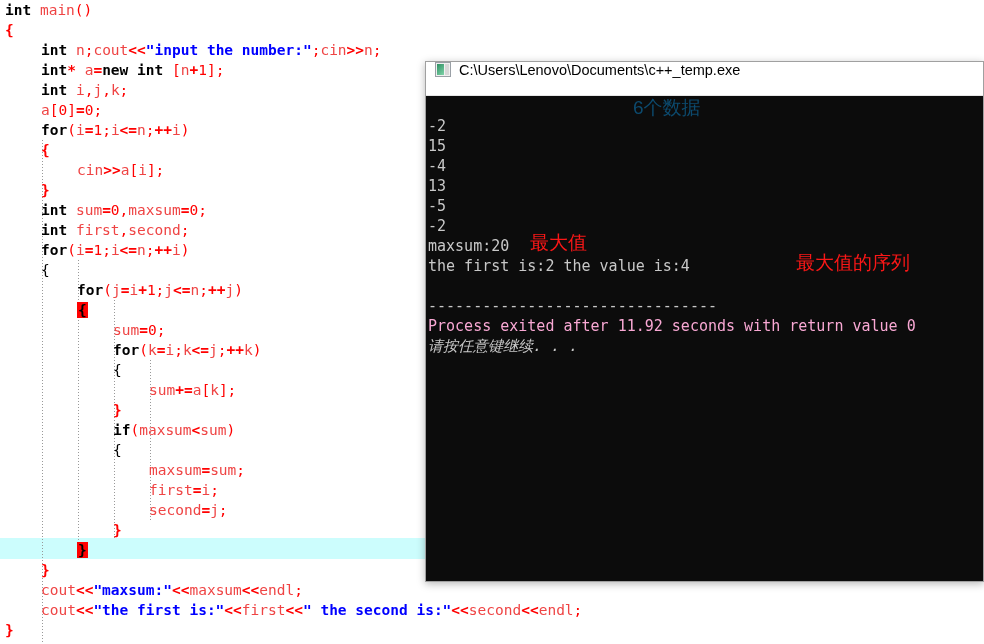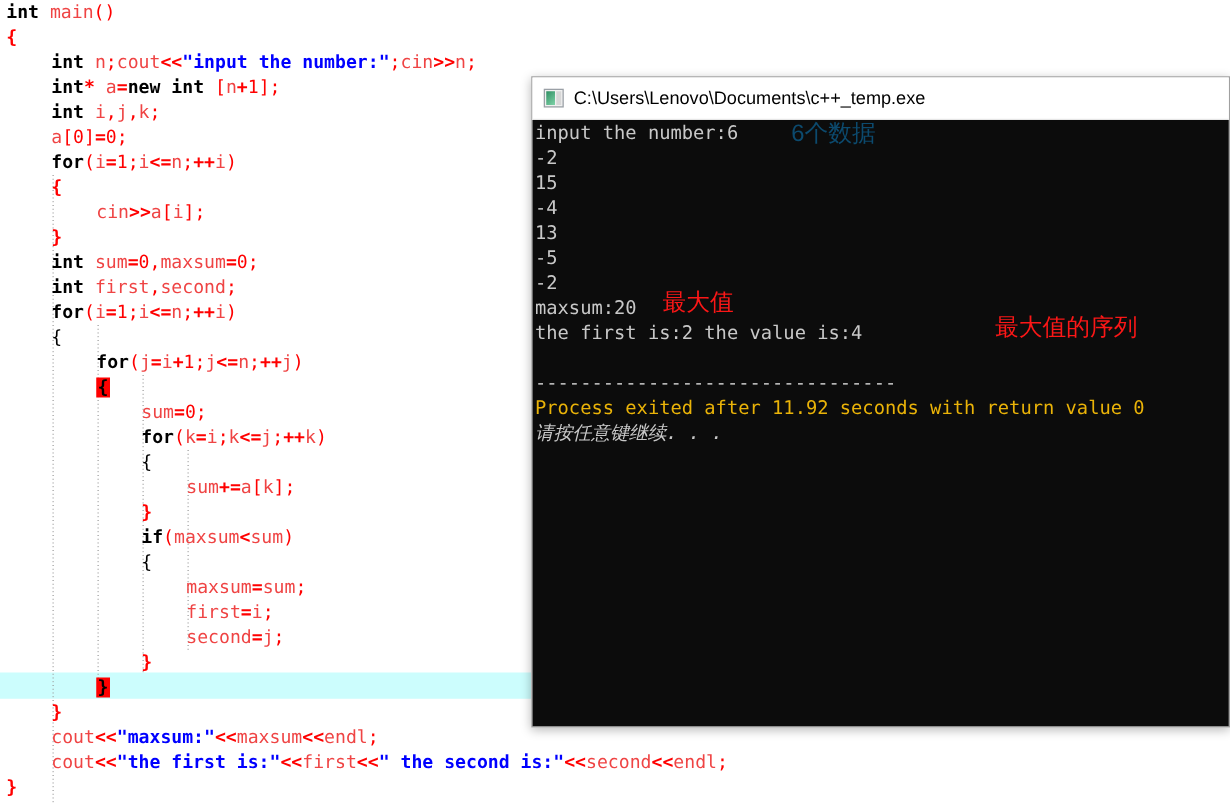--- a/index.html
+++ b/index.html
@@ -57,21 +57,21 @@
     position: absolute; left: 425px; top: 61px;
     width: 559px; height: 521px;
     background: #ffffff;
     border: 1px solid #a0a0a0;
     box-shadow: 0 2px 8px rgba(0,0,0,0.28);
   }
   #console-titlebar {
     position: relative;
     height: 34px;
     background: #ffffff;
-    display: flex; align-items: center;
+    display: flex; 
     padding-left: 9px;
     border-bottom: 1px solid #e6e6e6;
   }
   #console-icon {
     width: 16px; height: 15px;
     background: #f0f0f0;
     border: 1px solid #9aa0a6;
     position: relative;
     margin-right: 8px;
     flex: 0 0 auto;
@@ -126,32 +126,31 @@
     <div class="guides" id="guides"><div class="guide" style="left: 42px; top: 140px; height: 504px;"></div><div class="guide" style="left: 78px; top: 260px; height: 300px;"></div><div class="guide" style="left: 114px; top: 300px; height: 240px;"></div><div class="guide" style="left: 150px; top: 360px; height: 160px;"></div></div>
     <div id="code-lines"><div class="code-line" style="top: 0px; padding-left: 0px;"><span class="kw">int</span><span class="id"> main</span><span class="punc">()</span></div><div class="code-line" style="top: 20px; padding-left: 0px;"><span class="brace">{</span></div><div class="code-line" style="top: 40px; padding-left: 36px;"><span class="kw">int</span><span class="id"> n</span><span class="punc">;</span><span class="id">cout</span><span class="op">&lt;&lt;</span><span class="str">"input the number:"</span><span class="punc">;</span><span class="id">cin</span><span class="op">&gt;&gt;</span><span class="id">n</span><span class="punc">;</span></div><div class="code-line" style="top: 60px; padding-left: 36px;"><span class="kw">int</span><span class="op">*</span><span class="id"> a</span><span class="op">=</span><span class="kw">new</span><span class="id"> </span><span class="kw">int</span><span class="id"> </span><span class="punc">[</span><span class="id">n</span><span class="op">+</span><span class="num">1</span><span class="punc">];</span></div><div class="code-line" style="top: 80px; padding-left: 36px;"><span class="kw">int</span><span class="id"> i</span><span class="punc">,</span><span class="id">j</span><span class="punc">,</span><span class="id">k</span><span class="punc">;</span></div><div class="code-line" style="top: 100px; padding-left: 36px;"><span class="id">a</span><span class="punc">[</span><span class="num">0</span><span class="punc">]</span><span class="op">=</span><span class="num">0</span><span class="punc">;</span></div><div class="code-line" style="top: 120px; padding-left: 36px;"><span class="kw">for</span><span class="punc">(</span><span class="id">i</span><span class="op">=</span><span class="num">1</span><span class="punc">;</span><span class="id">i</span><span class="op">&lt;=</span><span class="id">n</span><span class="punc">;</span><span class="op">++</span><span class="id">i</span><span class="punc">)</span></div><div class="code-line" style="top: 140px; padding-left: 36px;"><span class="brace">{</span></div><div class="code-line" style="top: 160px; padding-left: 72px;"><span class="id">cin</span><span class="op">&gt;&gt;</span><span class="id">a</span><span class="punc">[</span><span class="id">i</span><span class="punc">];</span></div><div class="code-line" style="top: 180px; padding-left: 36px;"><span class="brace">}</span></div><div class="code-line" style="top: 200px; padding-left: 36px;"><span class="kw">int</span><span class="id"> sum</span><span class="op">=</span><span class="num">0</span><span class="punc">,</span><span class="id">maxsum</span><span class="op">=</span><span class="num">0</span><span class="punc">;</span></div><div class="code-line" style="top: 220px; padding-left: 36px;"><span class="kw">int</span><span class="id"> first</span><span class="punc">,</span><span class="id">second</span><span class="punc">;</span></div><div class="code-line" style="top: 240px; padding-left: 36px;"><span class="kw">for</span><span class="punc">(</span><span class="id">i</span><span class="op">=</span><span class="num">1</span><span class="punc">;</span><span class="id">i</span><span class="op">&lt;=</span><span class="id">n</span><span class="punc">;</span><span class="op">++</span><span class="id">i</span><span class="punc">)</span></div><div class="code-line" style="top: 260px; padding-left: 36px;"><span class="brace-dark">{</span></div><div class="code-line" style="top: 280px; padding-left: 72px;"><span class="kw">for</span><span class="punc">(</span><span class="id">j</span><span class="op">=</span><span class="id">i</span><span class="op">+</span><span class="num">1</span><span class="punc">;</span><span class="id">j</span><span class="op">&lt;=</span><span class="id">n</span><span class="punc">;</span><span class="op">++</span><span class="id">j</span><span class="punc">)</span></div><div class="code-line" style="top: 300px; padding-left: 72px;"><span class="brace-hl">{</span></div><div class="code-line" style="top: 320px; padding-left: 108px;"><span class="id">sum</span><span class="op">=</span><span class="num">0</span><span class="punc">;</span></div><div class="code-line" style="top: 340px; padding-left: 108px;"><span class="kw">for</span><span class="punc">(</span><span class="id">k</span><span class="op">=</span><span class="id">i</span><span class="punc">;</span><span class="id">k</span><span class="op">&lt;=</span><span class="id">j</span><span class="punc">;</span><span class="op">++</span><span class="id">k</span><span class="punc">)</span></div><div class="code-line" style="top: 360px; padding-left: 108px;"><span class="brace-dark">{</span></div><div class="code-line" style="top: 380px; padding-left: 144px;"><span class="id">sum</span><span class="op">+=</span><span class="id">a</span><span class="punc">[</span><span class="id">k</span><span class="punc">];</span></div><div class="code-line" style="top: 400px; padding-left: 108px;"><span class="brace">}</span></div><div class="code-line" style="top: 420px; padding-left: 108px;"><span class="kw">if</span><span class="punc">(</span><span class="id">maxsum</span><span class="op">&lt;</span><span class="id">sum</span><span class="punc">)</span></div><div class="code-line" style="top: 440px; padding-left: 108px;"><span class="brace-dark">{</span></div><div class="code-line" style="top: 460px; padding-left: 144px;"><span class="id">maxsum</span><span class="op">=</span><span class="id">sum</span><span class="punc">;</span></div><div class="code-line" style="top: 480px; padding-left: 144px;"><span class="id">first</span><span class="op">=</span><span class="id">i</span><span class="punc">;</span></div><div class="code-line" style="top: 500px; padding-left: 144px;"><span class="id">second</span><span class="op">=</span><span class="id">j</span><span class="punc">;</span></div><div class="code-line" style="top: 520px; padding-left: 108px;"><span class="brace">}</span></div><div class="code-line" style="top: 540px; padding-left: 72px;"><span class="brace-hl">}</span></div><div class="code-line" style="top: 560px; padding-left: 36px;"><span class="brace">}</span></div><div class="code-line" style="top: 580px; padding-left: 36px;"><span class="id">cout</span><span class="op">&lt;&lt;</span><span class="str">"maxsum:"</span><span class="op">&lt;&lt;</span><span class="id">maxsum</span><span class="op">&lt;&lt;</span><span class="id">endl</span><span class="punc">;</span></div><div class="code-line" style="top: 600px; padding-left: 36px;"><span class="id">cout</span><span class="op">&lt;&lt;</span><span class="str">"the first is:"</span><span class="op">&lt;&lt;</span><span class="id">first</span><span class="op">&lt;&lt;</span><span class="str">" the second is:"</span><span class="op">&lt;&lt;</span><span class="id">second</span><span class="op">&lt;&lt;</span><span class="id">endl</span><span class="punc">;</span></div><div class="code-line" style="top: 620px; padding-left: 0px;"><span class="brace">}</span></div></div>
   </div>
 
   <div id="console-window">
     <div id="console-titlebar">
       <div id="console-icon"></div>
       <div id="console-title-text">C:\Users\Lenovo\Documents\c++_temp.exe</div>
     </div>
     <div id="console-body" style="background: rgb(12, 12, 12);">
-        <div class="con-line" style="top: 0px; color: rgb(200, 200, 200);">input the number:6</div>
         <div class="con-line" style="top: 20px; color: rgb(200, 200, 200);">-2</div>
         <div class="con-line" style="top: 40px; color: rgb(200, 200, 200);">15</div>
         <div class="con-line" style="top: 60px; color: rgb(200, 200, 200);">-4</div>
         <div class="con-line" style="top: 80px; color: rgb(200, 200, 200);">13</div>
         <div class="con-line" style="top: 100px; color: rgb(200, 200, 200);">-5</div>
         <div class="con-line" style="top: 120px; color: rgb(200, 200, 200);">-2</div>
         <div class="con-line" style="top: 140px; color: rgb(200, 200, 200);">maxsum:20</div>
         <div class="con-line" style="top: 160px; color: rgb(200, 200, 200);">the first is:2 the value is:4</div>
         <div class="con-line" style="top: 180px; color: rgb(200, 200, 200);"></div>
         <div class="con-line" style="top: 200px; color: rgb(200, 200, 200);">--------------------------------</div>
-        <div class="con-line" style="top: 220px; color: #eab308;">Process exited after 11.92 seconds with return value 0</div>
+        <div class="con-line" style="top: 220px; color: #f9a8d4;">Process exited after 11.92 seconds with return value 0</div>
         <div class="con-line" style="top: 240px; color: rgb(200, 200, 200); font-style: italic;">请按任意键继续. . .</div>
       </div>
   </div>
 
   <div id="annotation-layer">
       <div class="annot" style="left: 633px; top: 98px; color: #0c4a6e;">6个数据</div>
       <div class="annot" style="left: 530px; top: 233px; color: rgb(251, 23, 23);">最大值</div>
       <div class="annot" style="left: 748px; top: 253px; color: rgb(251, 23, 23); margin-left: 48px;">最大值的序列</div>
     </div>
 

